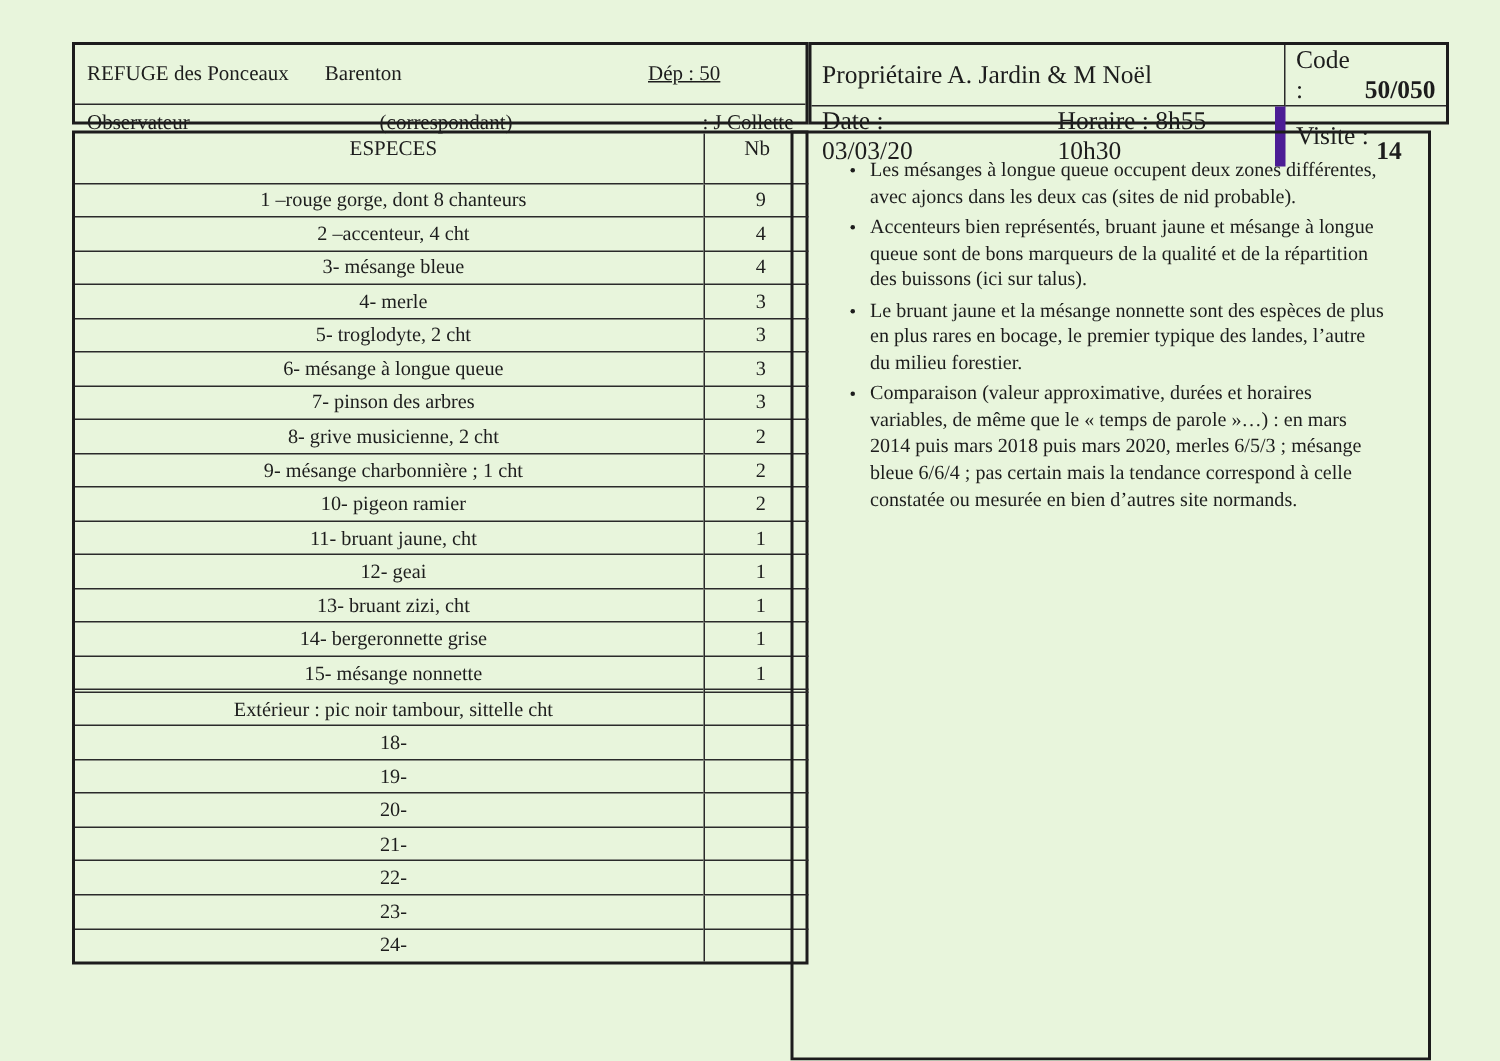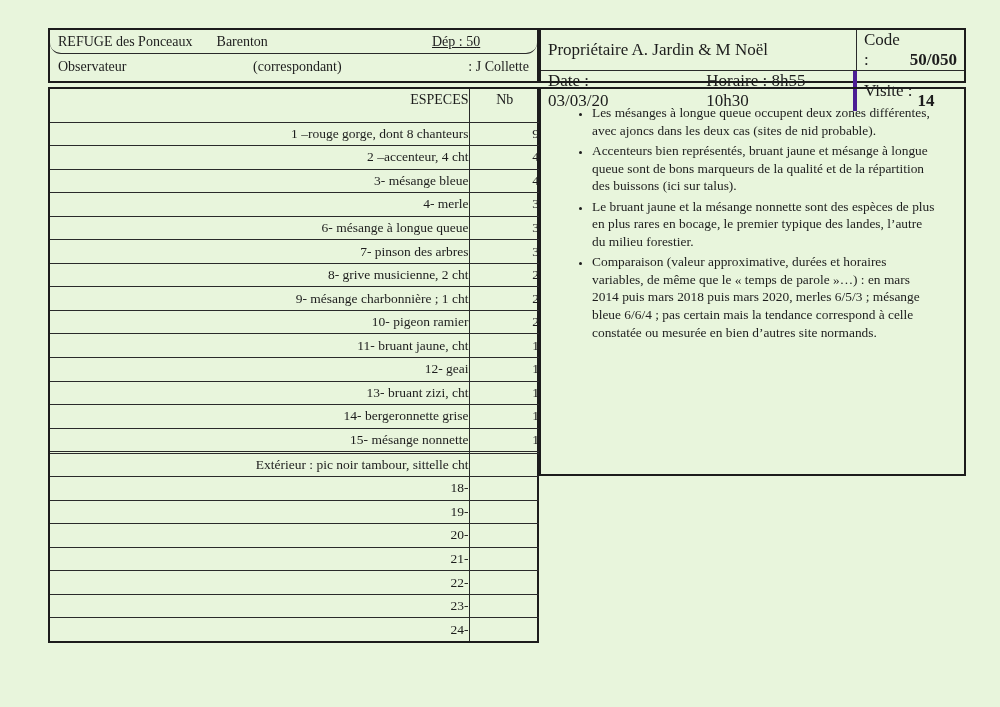--- a/index.html
+++ b/index.html
@@ -14,24 +14,24 @@
 
   .box {
     position: absolute;
     border: 2px solid #1c1c1c;
     background: transparent;
   }
 
   
   .hdr-left { left: 48px; top: 28px; width: 491px; height: 55px; }
   .hdr-left .row1 {
-    position: relative; height: 24px;
+    position: relative; height: 40px;
     border-bottom: 1px solid #2a2a2a;
     display: flex; align-items: center;
-    padding: 0 8px; font-size: 14px; border-radius: 11px;
+    padding: 0 8px; font-size: 14px;
   }
   .hdr-left .row1 .loc { margin-left: 24px; }
   .hdr-left .row1 .dep { position: absolute; left: 382px; text-decoration: underline; }
   .hdr-left .row2 {
     height: 25px; display: flex; align-items: center;
     padding: 0 8px; font-size: 14px; justify-content: space-between;
   }
   .hdr-left .row2 .small { font-size: 14px; padding: 0 2px; }
 
   
@@ -40,47 +40,47 @@
     display: grid; height: 100%;
     grid-template-columns: 316px 1fr;
     grid-template-rows: 1fr 1fr;
   }
   .hdr-right .cell {
     display: flex; align-items: center;
     padding: 0 7px;
   }
   .hdr-right .c-tl { border-bottom: 1px solid #2a2a2a; border-right: 1px solid #2a2a2a; }
   .hdr-right .c-tr { border-bottom: 1px solid #2a2a2a; }
-  .hdr-right .c-bl { border-right: 4px solid #4c1d95; }
+  .hdr-right .c-bl { border-right: 7px solid #4c1d95; }
   .hdr-right .horaire { margin-left: 58px; }
   .hdr-right b { font-weight: bold; margin-top: 20px; }
   .hdr-right .lbl { margin-right: 5px; }
 
   
   .tbl-wrap { left: 48px; top: 87px; width: 491px; height: 556px; }
   table.species {
     width: 100%; height: 100%;
     border-collapse: collapse; table-layout: fixed;
     font-size: 13.5px;
   }
   table.species td, table.species th {
     border-top: 1px solid #2a2a2a;
-    font-weight: normal; text-align: right;
+    font-weight: normal; text-align: center;
     padding: 0 0 0 6px;
     vertical-align: middle;
     overflow: hidden; white-space: nowrap;
   }
   table.species tr:first-child th { border-top: none; }
   table.species .count-col { border-left: 1px solid #2a2a2a; }
   table.species tr.head-row { height: 33px; }
   table.species tr.head-row th { vertical-align: top; padding-top: 3px; font-size: 14px; }
   table.species tr.head-row th.count-col { text-align: center; padding-left: 1px; }
 
   
-  .notes { left: 539px; top: 87px; width: 427px; height: 389px; }
+  .notes { left: 527px; top: 87px; width: 427px; height: 620px; }
   .notes ul {
     margin: 15px 6px 0 0;
     padding-left: 51px;
     list-style: disc outside;
     font-size: 13.4px;
     line-height: 1.31;
   }
   .notes li { margin-bottom: 3px; padding-right: 22px; }
   .notes li::marker { font-size: 11px; }
 </style>
@@ -143,20 +143,24 @@
           </tr>
           <tr>
             <td>3- mésange bleue</td>
             <td class="count-col">4</td>
           </tr>
           <tr>
             <td>4-  merle</td>
             <td class="count-col">3</td>
           </tr>
           <tr>
+            <td>5- troglodyte, 2 cht</td>
+            <td class="count-col">3</td>
+          </tr>
+          <tr>
             <td>6-  mésange à longue queue</td>
             <td class="count-col">3</td>
           </tr>
           <tr>
             <td>7-  pinson des arbres</td>
             <td class="count-col">3</td>
           </tr>
           <tr>
             <td>8-  grive musicienne, 2 cht</td>
             <td class="count-col">2</td>

